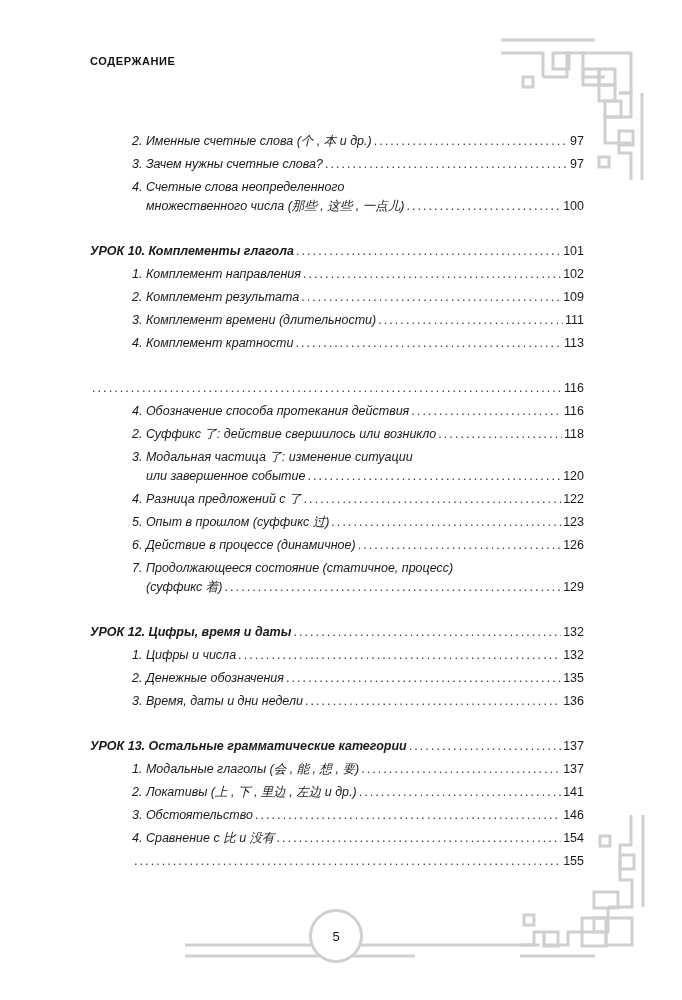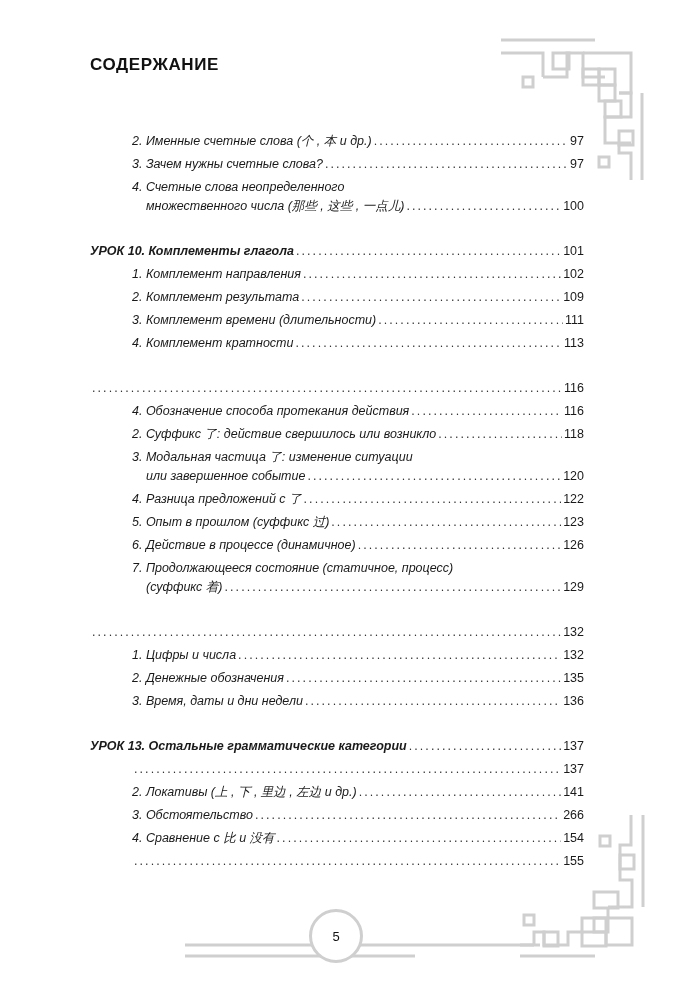--- a/index.html
+++ b/index.html
@@ -1,18 +1,18 @@
 <!DOCTYPE html>
 <html><head>
 <meta charset="utf-8">
 <style>
   html, body { margin:0; padding:0; background:#ffffff; }
   body { width:682px; height:1000px; position:relative; overflow:hidden;
          font-family:"Liberation Sans", "DejaVu Sans", sans-serif; color:#1a1a1a; }
-  .page-header { position:absolute; left:90px; top:55px; font-size:17px; font-weight:bold;
+  .page-header { position:absolute; left:90px; top:55px; font-size:11px; font-weight:bold;
                  letter-spacing:0.6px; color:#111; }
   .ornament { position:absolute; }
   .toc { position:absolute; left:90px; top:0; width:494px; }
   .row { position:absolute; left:0; width:494px; display:flex; align-items:baseline;
          font-size:12.5px; line-height:17px; white-space:nowrap; }
   .row.sub { left:42px; width:452px; }
   .row.cont { left:56px; width:438px; }
   .row.lesson { font-weight:normal; }
   .row .t { flex:0 0 auto;font-style:italic; }
   .row .lbl { font-weight:bold; }
@@ -153,20 +153,21 @@
   <div class="row sub" style="top:560px">
     <span class="t">7. Продолжающееся состояние (статичное, процесс)</span>
   </div>
   <div class="row cont" style="top:579px">
     <span class="t">(суффикс 着)</span>
       <span class="dots"></span>
       <span class="pg">129</span>
   </div>
 
   <div class="row lesson" style="top:624px">
+    <span class="t"><b class="lbl">УРОК 12.</b> <b>Цифры, время и даты</b></span>
     <span class="dots"></span>
     <span class="pg">132</span>
   </div>
   <div class="row sub" style="top:647px">
     <span class="t">1. Цифры и числа</span>
       <span class="dots"></span>
       <span class="pg">132</span>
   </div>
   <div class="row sub" style="top:670px">
     <span class="t">2. Денежные обозначения</span>
@@ -178,32 +179,33 @@
       <span class="dots"></span>
       <span class="pg">136</span>
   </div>
 
   <div class="row lesson" style="top:738px">
     <span class="t"><b class="lbl">УРОК 13.</b> <b>Остальные грамматические категории</b></span>
     <span class="dots"></span>
     <span class="pg">137</span>
   </div>
   <div class="row sub" style="top:761px">
+    <span class="t">1. Модальные глаголы (会 , 能 , 想 , 要)</span>
       <span class="dots"></span>
       <span class="pg">137</span>
   </div>
   <div class="row sub" style="top:784px">
     <span class="t">2. Локативы (上 , 下 , 里边 , 左边 и др.)</span>
       <span class="dots"></span>
       <span class="pg">141</span>
   </div>
   <div class="row sub" style="top:807px">
     <span class="t">3. Обстоятельство</span>
       <span class="dots"></span>
-      <span class="pg">266</span>
+      <span class="pg">146</span>
   </div>
   <div class="row sub" style="top:830px">
     <span class="t">4. Сравнение с 比 и 没有</span>
       <span class="dots"></span>
       <span class="pg">154</span>
   </div>
   <div class="row sub" style="top:853px">
       <span class="dots"></span>
       <span class="pg">155</span>
   </div>

